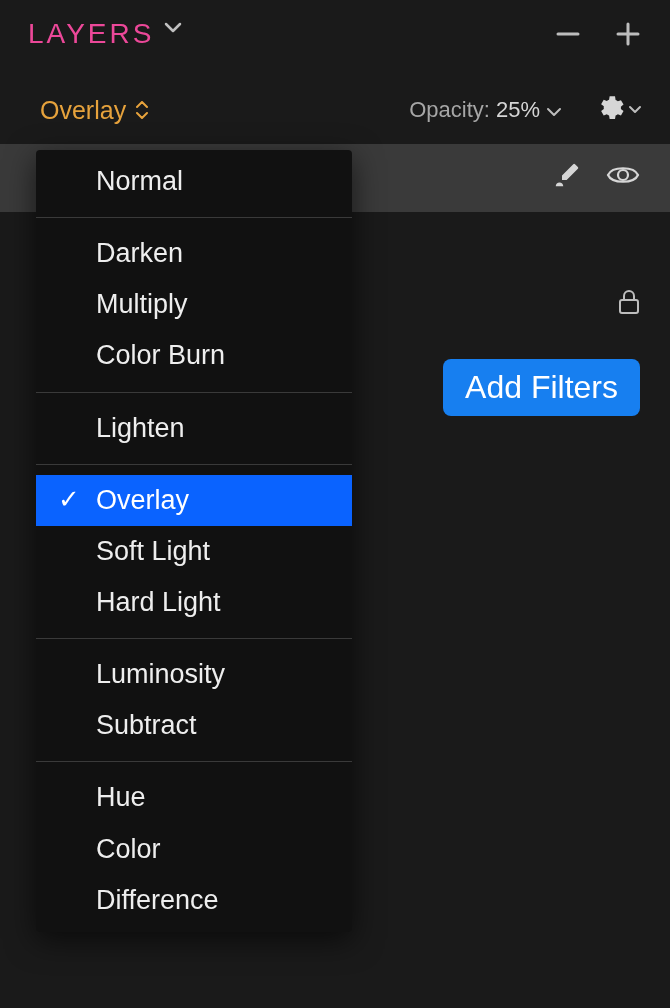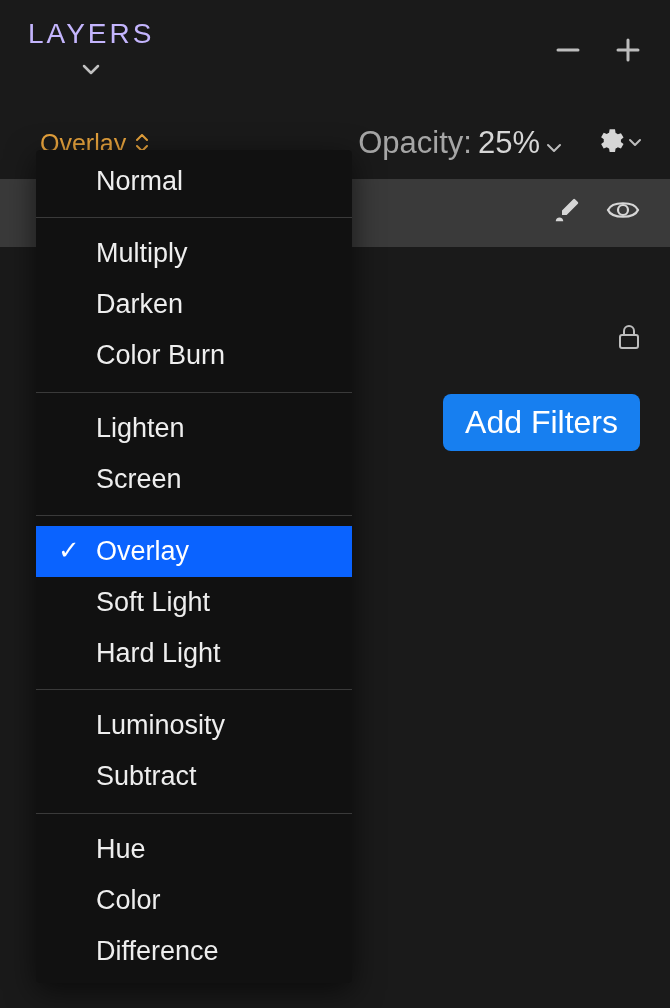--- a/index.html
+++ b/index.html
@@ -16,25 +16,23 @@
   
   .header {
     display: flex;
     align-items: center;
     justify-content: space-between;
     padding: 18px 28px 18px 28px;
   }
   .header-title {
     font-size: 28px;
     letter-spacing: 3px;
-    color: #c4b5fd;
-    display: flex;
-    align-items: center;
+    color: #ec4899;
+    display: flex;
     gap: 10px;
-    flex-direction: column;
   }
   .header-arrow {
     font-size: 18px;
     color: #c0c0c0;
   }
   .header-icons {
     display: flex;
     gap: 32px;
     align-items: center;
   }
@@ -48,21 +46,21 @@
   }
   .blend-selector {
     color: #e6a23c;
     font-size: 25px;
     display: flex;
     align-items: center;
     gap: 8px;
   }
   .spacer { flex: 1; }
   .opacity-block {
-    font-size: 31px;
+    font-size: 22px;
     color: #a6a6a6;
     display: flex;
     align-items: center;
     gap: 6px;
   }
   .opacity-value { color: #d6d6d6; }
   .gear-block {
     margin-left: 34px;
     display:flex;
     align-items:center;
@@ -260,26 +258,25 @@
       <svg width="16" height="10" viewBox="0 0 16 10">
           <path d="M2 2 L8 8 L14 2" stroke="#bdbdbd" stroke-width="2" fill="none" stroke-linecap="round" stroke-linejoin="round"></path>
         </svg>
     </span>
   </div>
 </div>
 
 <div class="dropdown" id="blend-dropdown">
     <div class="dropdown-item"><span>Normal</span></div>
     <div class="dropdown-sep"></div>
+    <div class="dropdown-item"><span>Darken</span></div>
     <div class="dropdown-item"><span>Multiply</span></div>
-    <div class="dropdown-item"><span>Darken</span></div>
     <div class="dropdown-item"><span>Color Burn</span></div>
     <div class="dropdown-sep"></div>
     <div class="dropdown-item"><span>Lighten</span></div>
-    <div class="dropdown-item"><span>Screen</span></div>
     <div class="dropdown-sep"></div>
     <div class="dropdown-item selected"><span class="checkmark">✓</span><span>Overlay</span></div>
     <div class="dropdown-item"><span>Soft Light</span></div>
     <div class="dropdown-item"><span>Hard Light</span></div>
     <div class="dropdown-sep"></div>
     <div class="dropdown-item"><span>Luminosity</span></div>
     <div class="dropdown-item"><span>Subtract</span></div>
     <div class="dropdown-sep"></div>
     <div class="dropdown-item"><span>Hue</span></div>
     <div class="dropdown-item"><span>Color</span></div>

